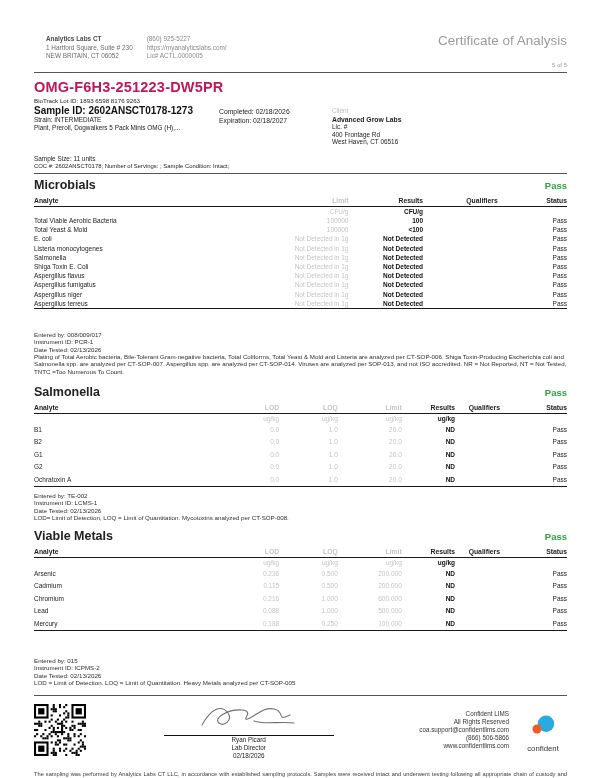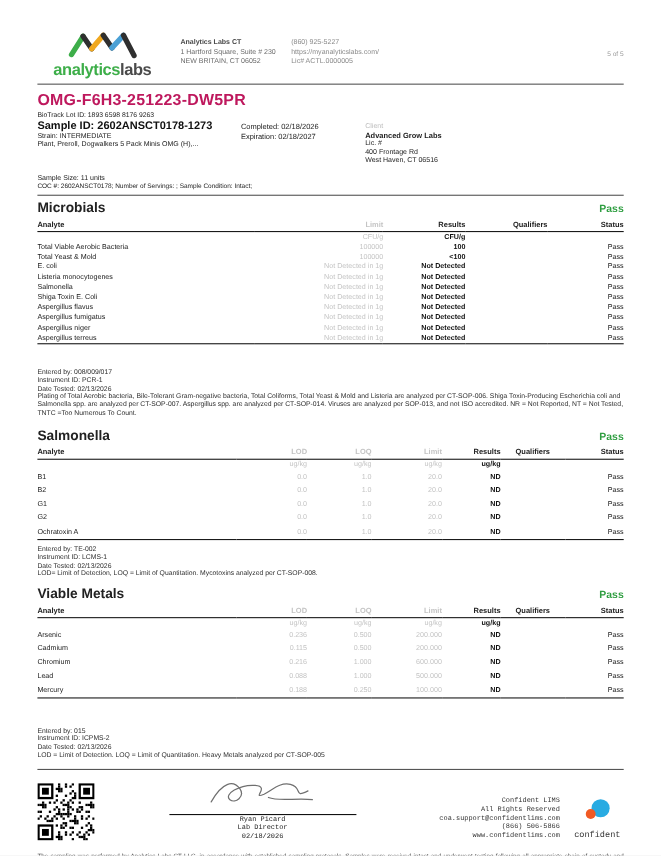--- a/index.html
+++ b/index.html
@@ -63,59 +63,49 @@
   table.c7 th:nth-child(5),table.c7 td:nth-child(5){width:10%;}
   table.c7 th:nth-child(6),table.c7 td:nth-child(6){width:11%;text-align:center;}
   table.c7 th:nth-child(7),table.c7 td:nth-child(7){width:10%;}
   .notes{font-size:6.2px;line-height:7.4px;color:#2e2e2e;}
   .notes0{margin-top:22px;}
   .notes1{margin-top:5px;}
   .notes2{margin-top:26px;}
 
   
   .footer-rule{border:none;border-top:1px solid #555;margin:9px 0 0 0;}
-  .footer{display:flex;align-items:flex-end;margin-top:5px;font-family:Liberation Mono, monospace;}
+  .footer{display:flex;align-items:center;margin-top:5px;}
   .qr{width:52px;height:52px;}
   .sig-block{flex:1;text-align:center;padding-top:0;}
   .sig-line{width:170px;border-top:1.2px solid #111;margin:0 auto;}
   .sig-name{font-size:6.3px;line-height:7.6px;color:#222;}
   .lims-block{text-align:right;font-size:6.3px;line-height:8px;color:#333;margin-left:8px;}
   .conf-logo{width:48px;margin-left:10px;text-align:center;padding-top:6px;}
   .conf-logo .ct{font-size:7.8px;color:#333;margin-top:1px;}
   .disclaimer{font-size:5.7px;line-height:7px;color:#3a3a3a;text-align:justify;margin-top:12px;}
 </style>
 </head>
 <body>
 
 <div class="page">
   <div class="content">
 
     <div class="header">
-      <div class="logo-block">
-        <svg width="78" height="28" viewBox="0 0 78 32">
-          <path d="M7 27 L19 8" stroke="#3dae49" stroke-width="5.5" stroke-linecap="round" fill="none"></path>
-          <path d="M19 8 L28 21" stroke="#2f2f2f" stroke-width="5.5" stroke-linecap="round" fill="none"></path>
-          <path d="M28 21 L40 7" stroke="#f0a81f" stroke-width="5.5" stroke-linecap="round" fill="none"></path>
-          <path d="M40 7 L49 20" stroke="#2f2f2f" stroke-width="5.5" stroke-linecap="round" fill="none"></path>
-          <path d="M49 20 L61 7" stroke="#4aa0d5" stroke-width="5.5" stroke-linecap="round" fill="none"></path>
-          <path d="M61 7 L72 28" stroke="#2f2f2f" stroke-width="5.5" stroke-linecap="round" fill="none"></path>
-        </svg>
-        <div class="brand"><span class="g">analytics</span><span class="d">labs</span></div>
-      </div>
       <div class="lab-info">
         <div class="nm">Analytics Labs CT</div>
         <div>1 Hartford Square, Suite # 230</div>
         <div>NEW BRITAIN, CT 06052</div>
       </div>
       <div class="contact-info">
         <div>(860) 925-5227</div>
         <div>https://myanalyticslabs.com/</div>
         <div>Lic# ACTL.0000005</div>
       </div>
       <div class="coa-block">
+        <div class="coa-title">Certificate of Analysis</div>
         <div class="page-num">5 of 5</div>
       </div>
     </div>
     <hr class="hr">
 
     <div class="sample-name">OMG-F6H3-251223-DW5PR</div>
     <div class="biotrack">BioTrack Lot ID: 1893 6598 8176 9263</div>
     <div class="sample-row">
       <div class="s-col1">
         <div class="sample-id">Sample ID: 2602ANSCT0178-1273</div>

